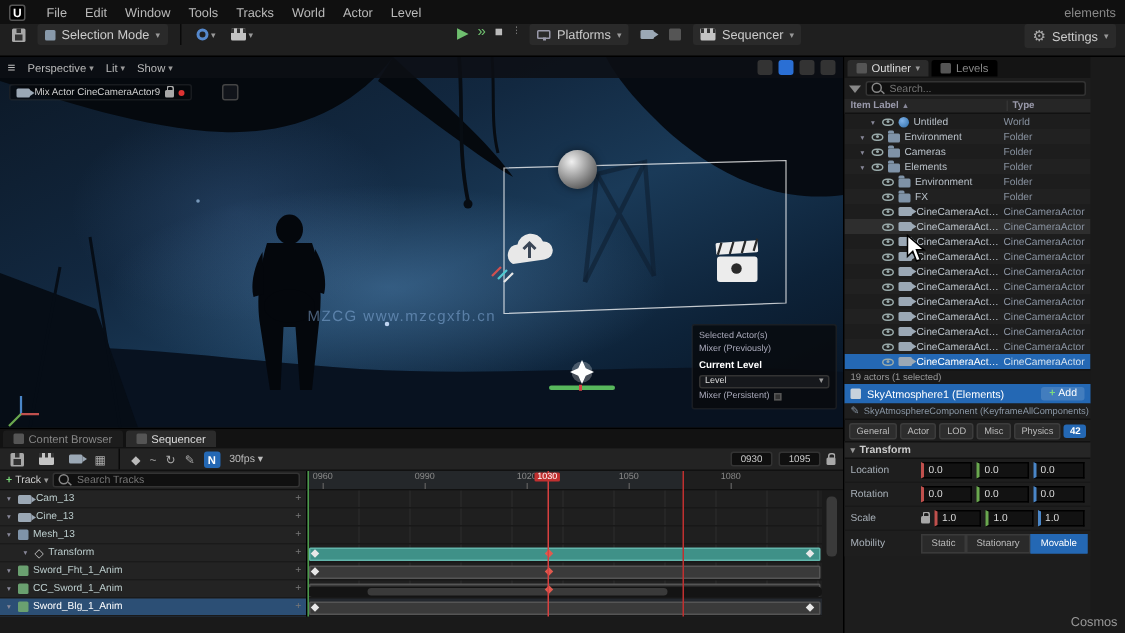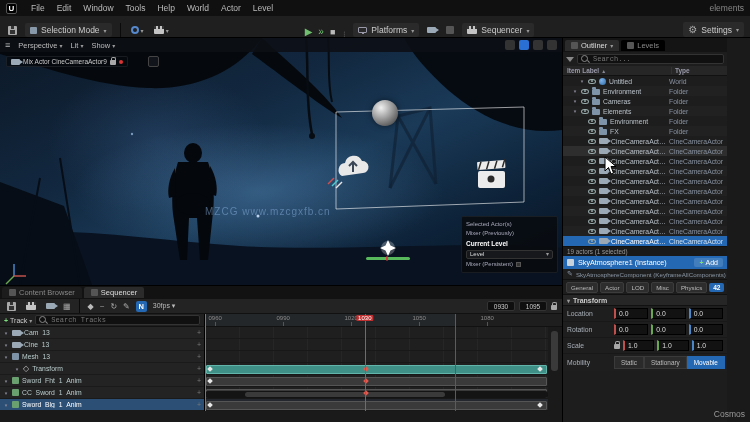--- a/index.html
+++ b/index.html
@@ -7,21 +7,21 @@
 .app{position:relative;width:750px;height:422px;background:#1a1a1a;font-family:"Liberation Sans",sans-serif;color:#c8c8c8;overflow:hidden;font-size:9px}
 
 
 .menubar{position:absolute;left:0;top:0;width:750px;height:16px;background:#101010;display:flex;align-items:center;padding:0 6px;z-index:10}
 .logo{width:11px;height:11px;background:#000;border:1px solid #555;border-radius:2px;color:#fff;font-size:8px;font-weight:bold;display:flex;align-items:center;justify-content:center;margin-right:8px;flex:none}
 .menu-items{display:flex;align-items:center}
 .menu-item{padding:0 6px;font-size:8.5px;color:#bbb}
 .project{margin-left:auto;font-size:8.5px;color:#888}
 
 
-.toolbar{position:absolute;left:0;top:16px;width:750px;height:22px;background:#1f1f1f;border-bottom:1px solid #000;display:flex;align-items:flex-end;gap:6px;padding:0 6px;z-index:10}
+.toolbar{position:absolute;left:0;top:16px;width:750px;height:22px;background:#1f1f1f;border-bottom:1px solid #000;display:flex;align-items:flex-start;gap:6px;padding:0 6px;z-index:10}
 .tb-btn{display:flex;align-items:center;gap:4px;padding:2px 5px;border-radius:2px;background:#2a2a2a;font-size:8.5px;color:#ccc;white-space:nowrap}
 .tb-ico{display:flex;align-items:center;justify-content:center;gap:2px;padding:0 2px;height:14px;color:#aaa}
 .caret{font-size:6px;color:#999}
 .tb-sep{width:1px;height:14px;background:#0a0a0a;margin:0 2px;flex:none}
 .play{color:#6fbf6f;font-size:10px}
 .stop{color:#bbb;font-size:9px}
 .gear{font-size:10px;color:#aaa}
 
 
 .i-floppy{width:9px;height:9px;background:#a8a8a8;border-radius:1px;position:relative;flex:none}
@@ -78,21 +78,21 @@
 .ib-sq{width:5px;height:5px;background:#333;border:1px solid #555;flex:none}
 
 
 .right-panel{position:absolute;left:562px;top:38px;width:165px;height:384px;background:#1d1d1d;border-left:1px solid #000}
 .rp-tabs{display:flex;align-items:center;height:14px;background:#141414;gap:2px;padding:0 2px}
 .rp-tab{display:flex;align-items:center;gap:3px;padding:1px 6px;font-size:7.5px;background:#2b2b2b;border-radius:2px 2px 0 0;color:#ddd}
 .rp-tab.inactive{background:#000000;color:#888}
 .rp-tab .x{color:#999;font-size:8px;margin-left:2px}
 .o-search-row{display:flex;align-items:center;height:14px;gap:3px;padding:0 3px;background:#1d1d1d}
 .search-box{flex:1;display:flex;align-items:center;gap:3px;background:#101010;border:1px solid #333;border-radius:2px;height:10px;padding:0 3px;min-width:0}
-.search-box input{flex:1;background:transparent;border:none;outline:none;color:#ccc;font-size:7px;font-family:Liberation Mono, monospace;min-width:0}
+.search-box input{flex:1;background:transparent;border:none;outline:none;color:#ccc;font-size:7px;font-family:Liberation Sans, sans-serif;min-width:0}
 .o-header{display:flex;align-items:center;height:10px;background:#262626;font-size:6.5px;font-weight:bold;color:#99a;padding-left:4px;border-bottom:1px solid #111}
 .o-header .col-label{flex:1;display:flex;gap:2px;align-items:center}
 .o-header .col-type{width:56px;border-left:1px solid #333;padding-left:3px}
 .sort-arrow{font-size:5px;color:#889}
 .o-rows{height:170px;overflow:hidden}
 .o-row{display:flex;align-items:center;height:10px;font-size:6.8px;color:#b8c0c8;padding:0 2px;gap:3px}
 .o-row:nth-child(even){background:#212121}
 .o-row:nth-child(odd){background:#1d1d1d}
 .o-row.hover{background:#2e2e2e}
 .o-row .exp{width:6px;color:#889;font-size:5px;text-align:center;flex:none}
@@ -172,21 +172,21 @@
 
 <div class="app">
 
   <div class="menubar">
     <div class="logo">U</div>
     <div class="menu-items">
         <span class="menu-item">File</span>
         <span class="menu-item">Edit</span>
         <span class="menu-item">Window</span>
         <span class="menu-item">Tools</span>
-        <span class="menu-item">Help</span>
+        <span class="menu-item">Tracks</span>
         <span class="menu-item">World</span>
         <span class="menu-item">Actor</span>
         <span class="menu-item">Level</span>
       </div>
     <div class="project">elements</div>
   </div>
 
   <div class="toolbar">
     <span class="tb-ico">
         <span class="i-floppy"></span>
@@ -480,21 +480,21 @@
           <span class="i-eye"></span>
           <span class="i-cam"></span>
           <span class="nm">CineCameraActor13</span>
           <span class="tp">CineCameraActor</span>
         </div>
       </div>
     <div class="o-footer">19 actors (1 selected)</div>
 
     <div class="d-name-row">
       <span class="i-sq sm light"></span>
-      <span>SkyAtmosphere1 (Instance)</span>
+      <span>SkyAtmosphere1 (Elements)</span>
       <div class="add-btn">
         <span class="plus">+</span>
         <span>Add</span>
       </div>
     </div>
     <div class="d-sub-row">
       <span class="pencil">✎</span>
       <span>SkyAtmosphereComponent (KeyframeAllComponents)</span>
     </div>
     <div class="d-filters">

